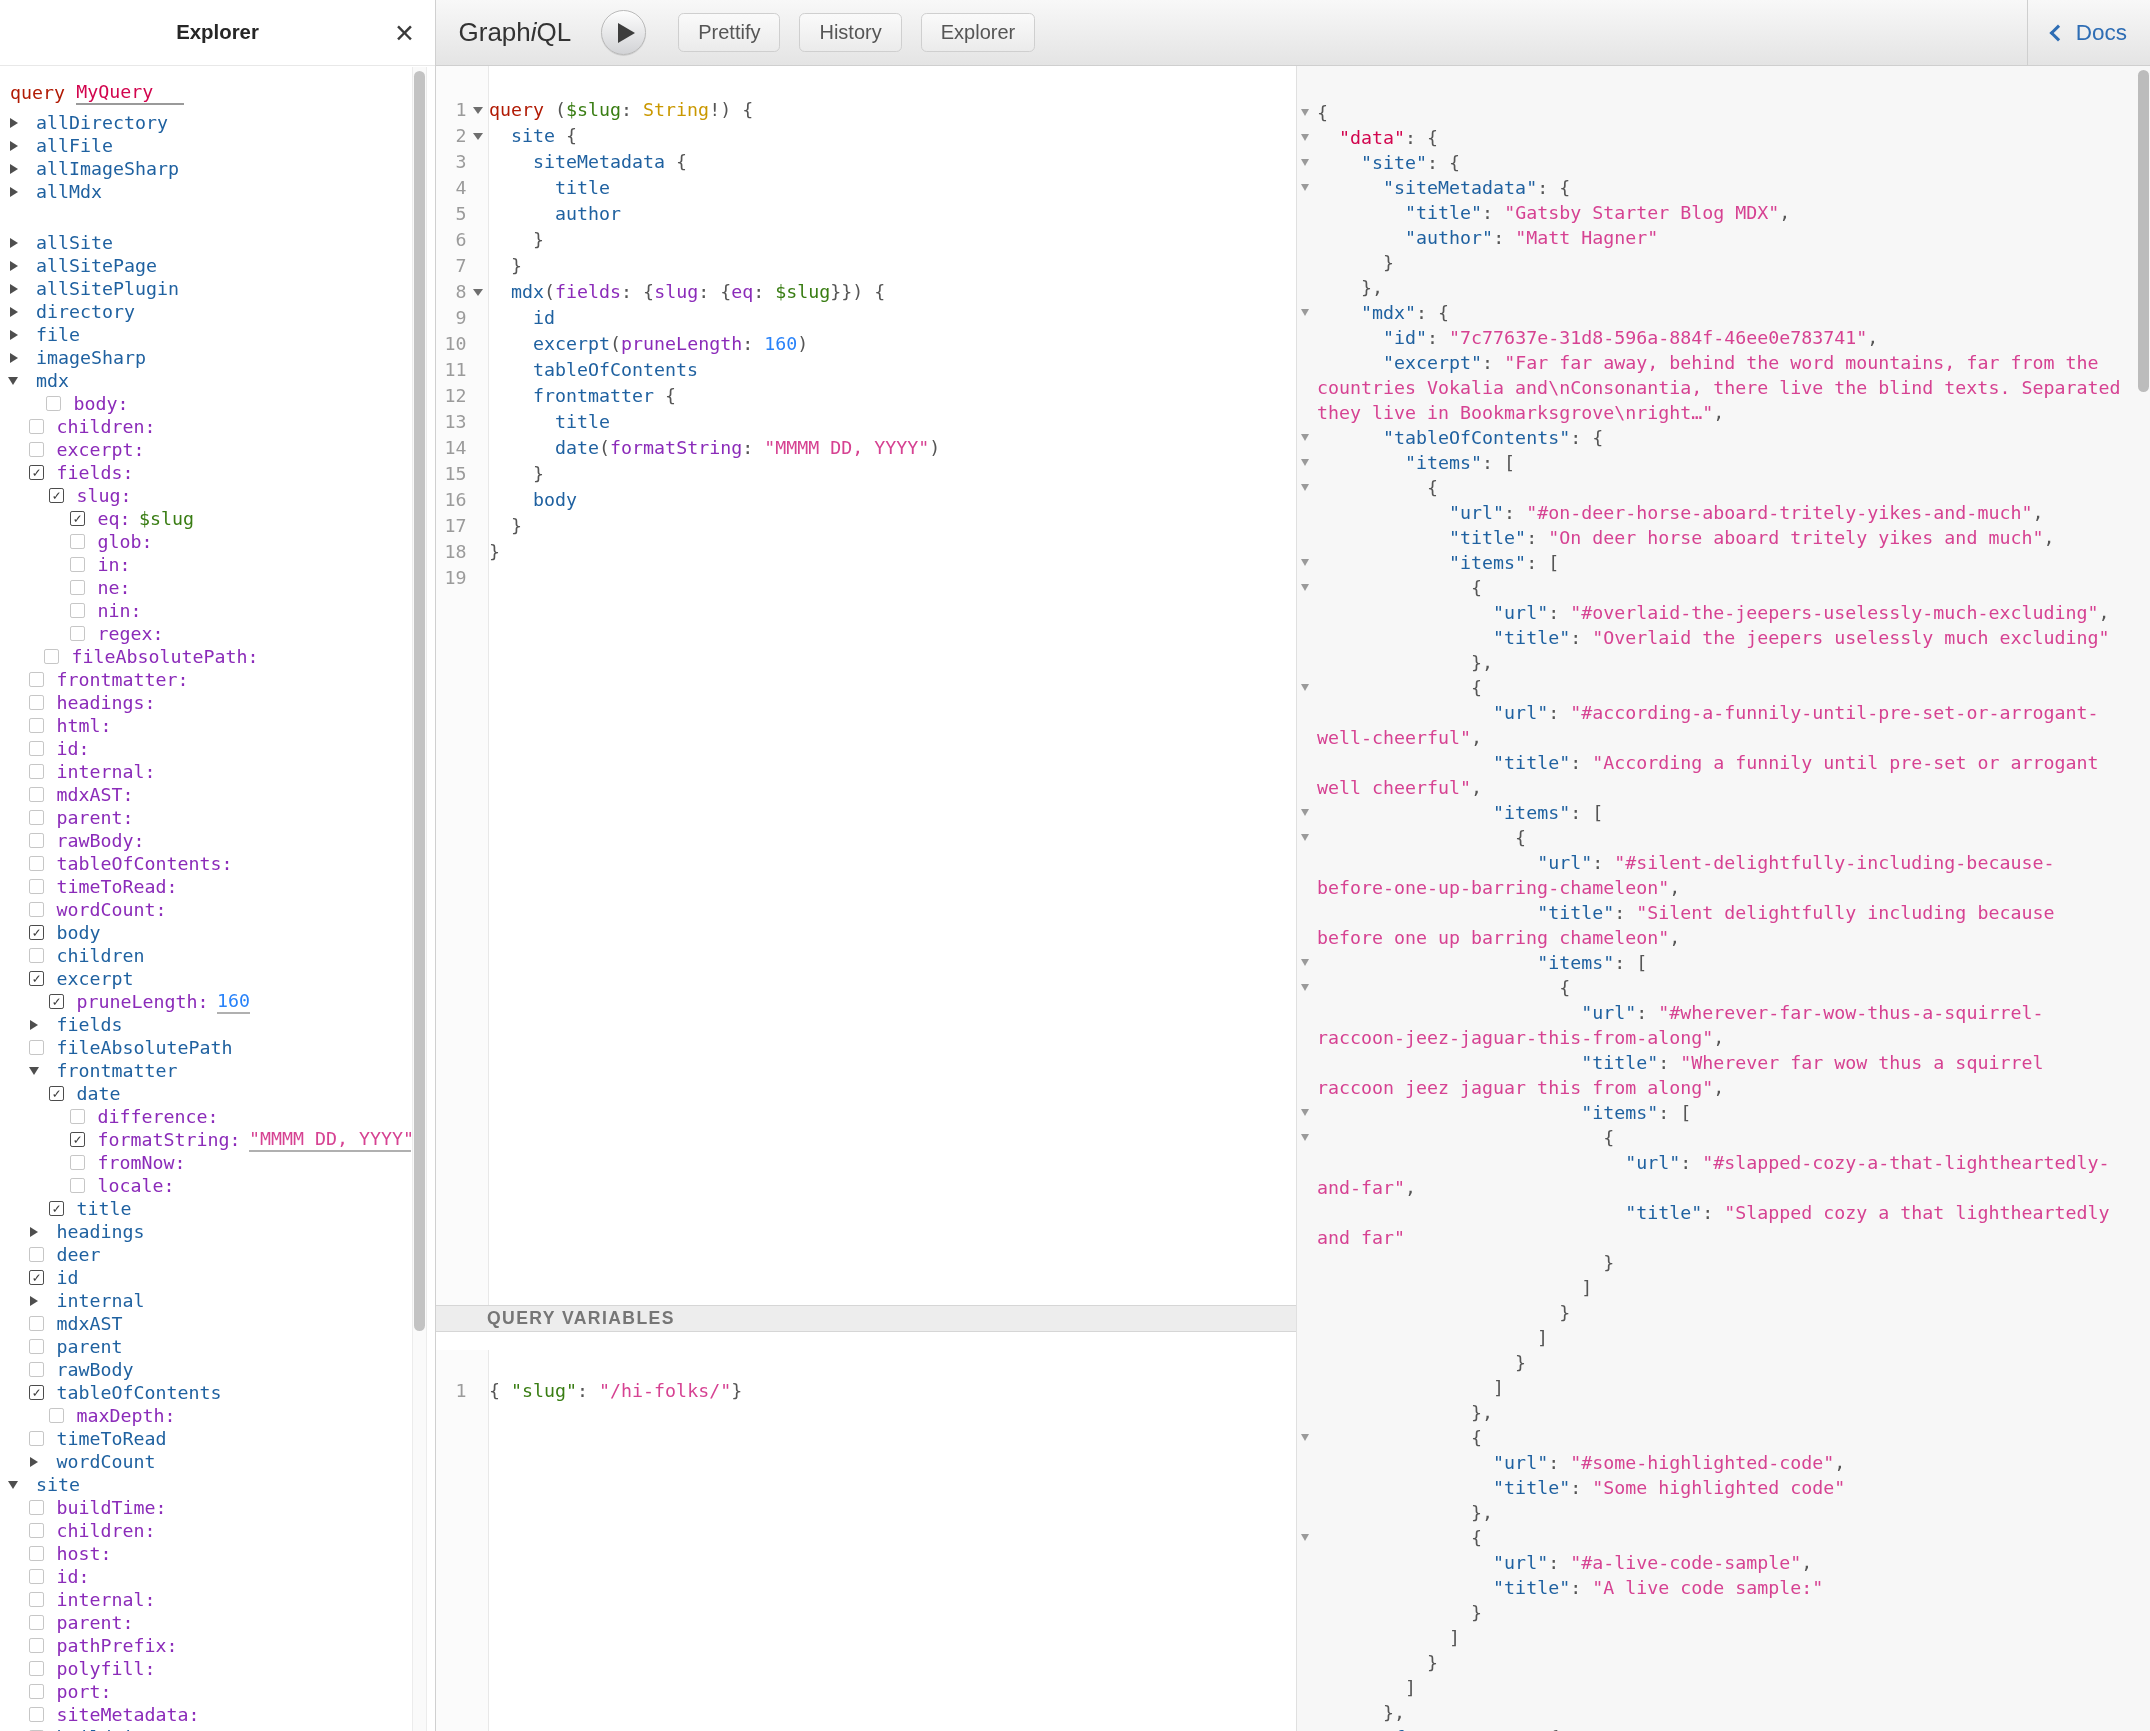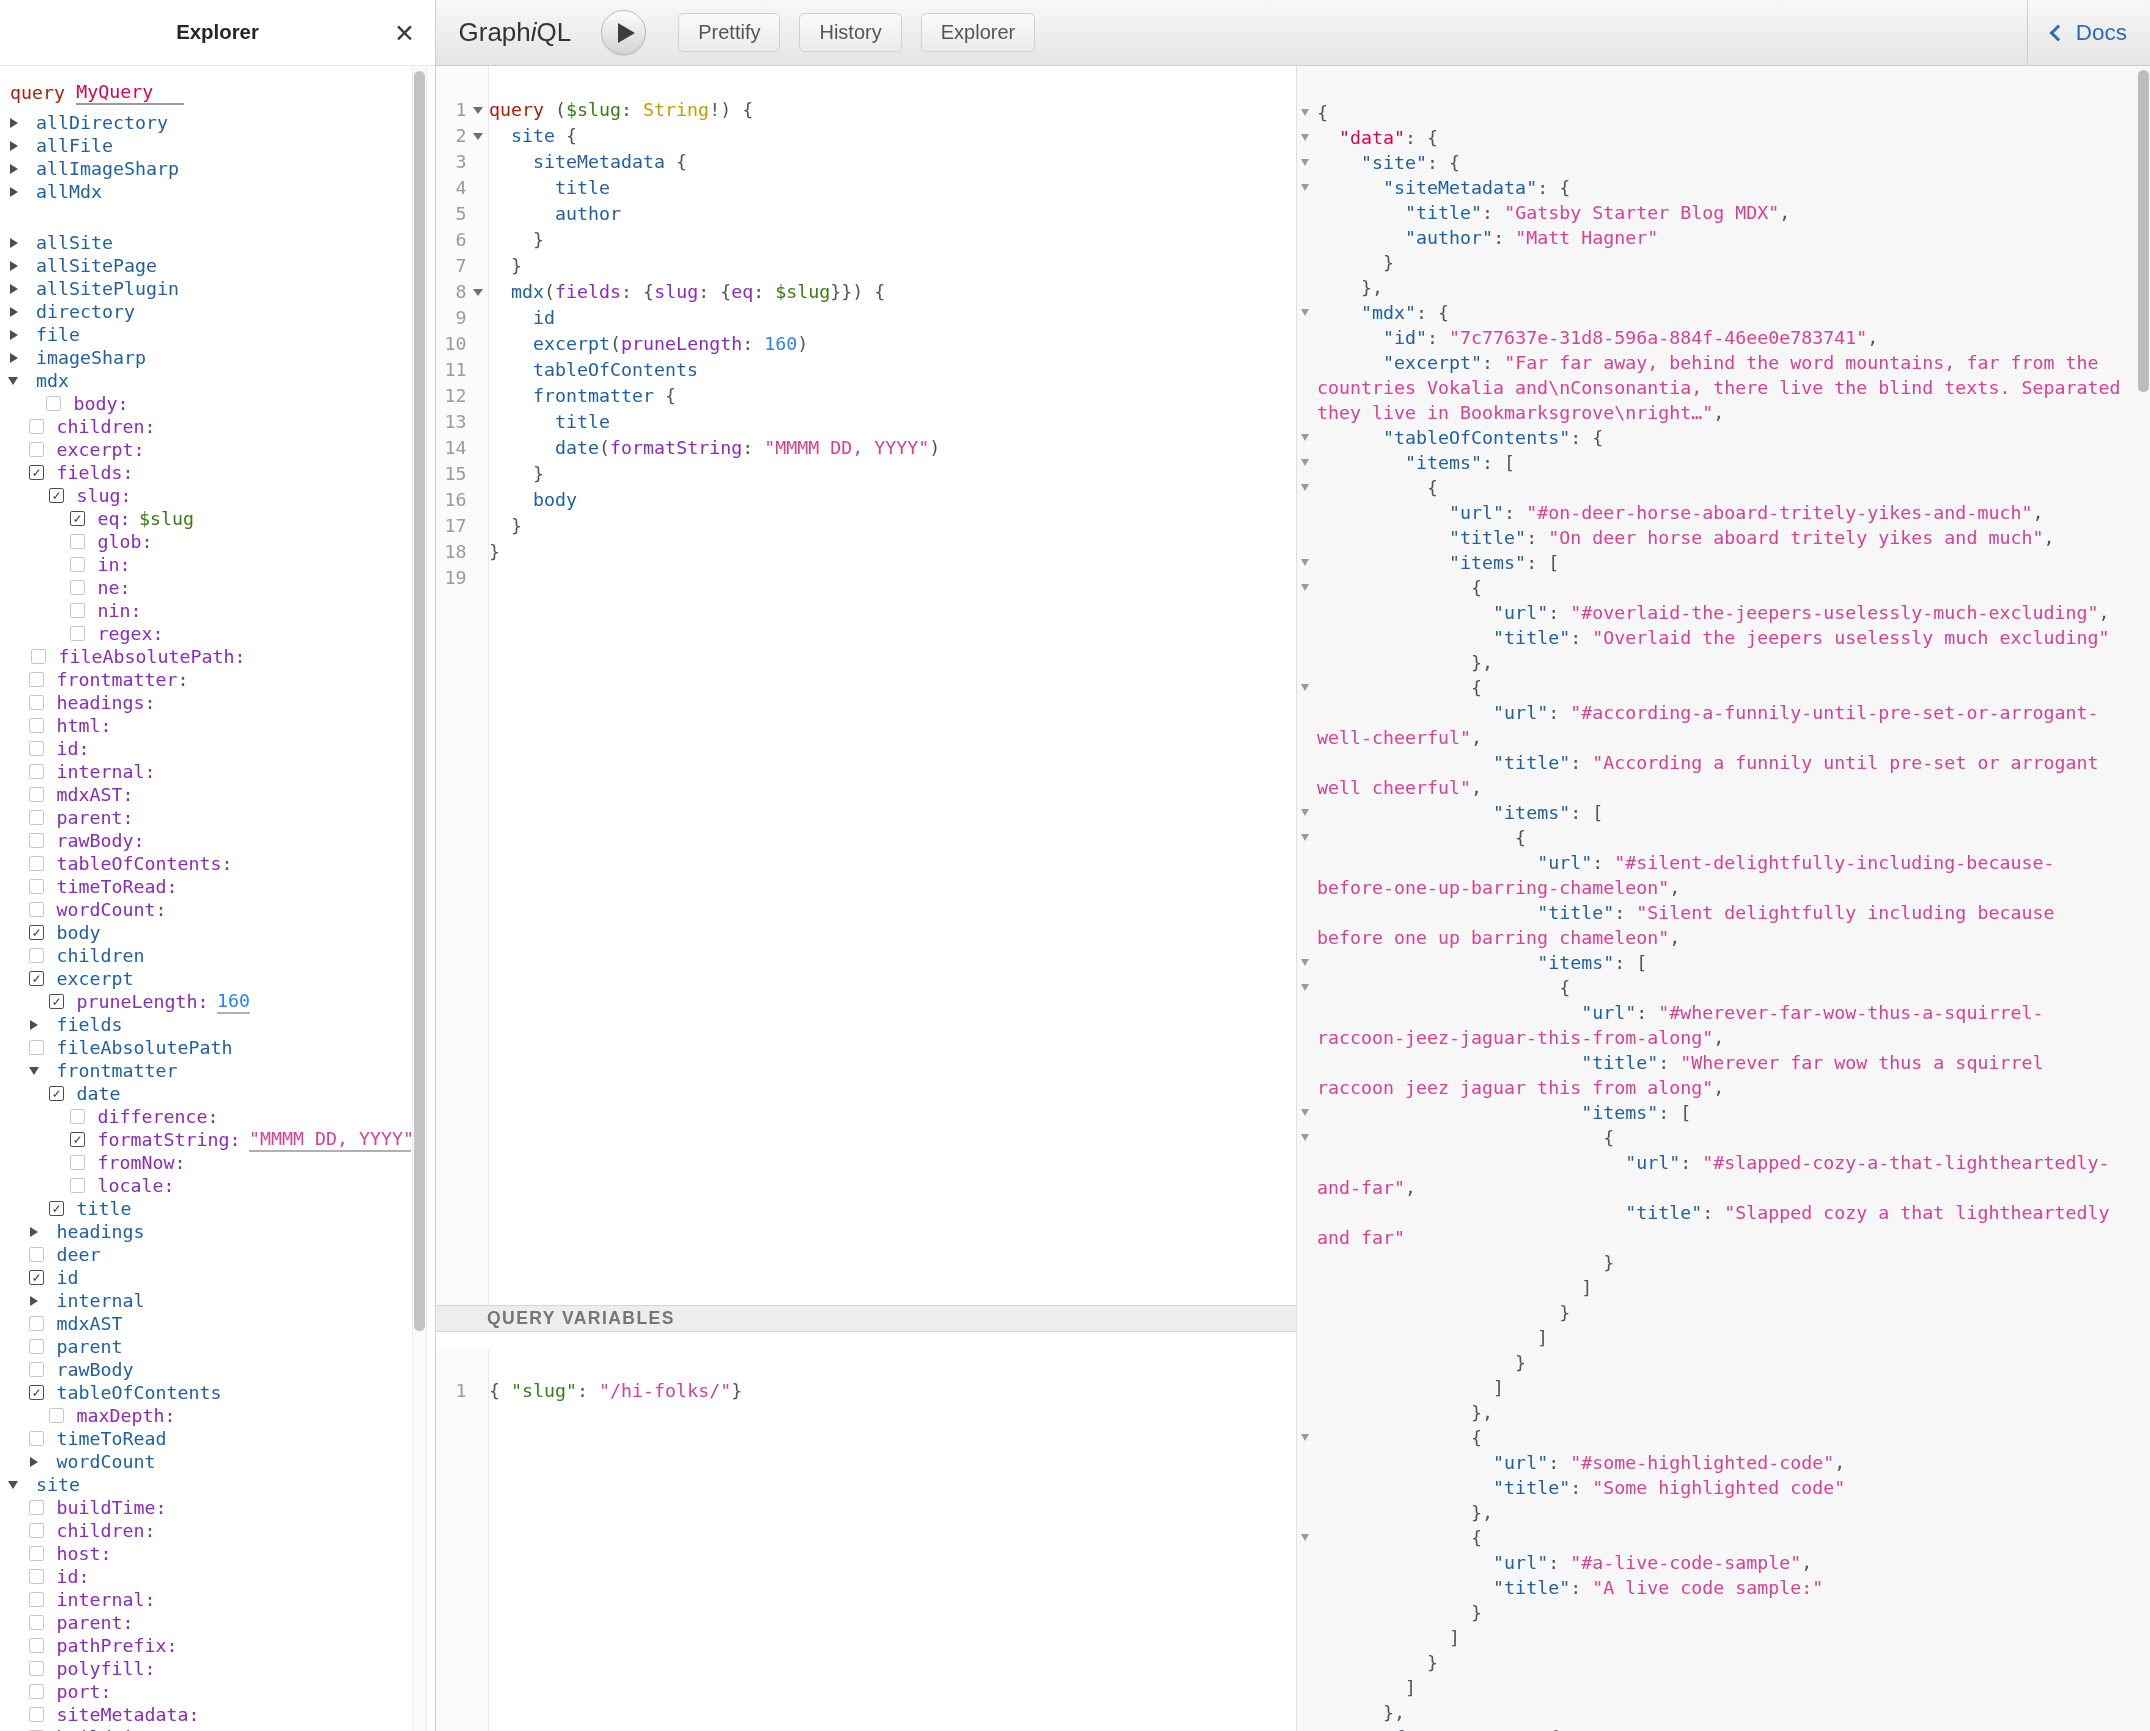--- a/index.html
+++ b/index.html
@@ -219,21 +219,21 @@
               <span class="cb"></span>
             </span>
             <span class="lab-a">nin:</span>
           </div>
           <div class="erow" style="padding-left: 70px;">
             <span class="ctrl">
               <span class="cb"></span>
             </span>
             <span class="lab-a">regex:</span>
           </div>
-          <div class="erow" style="padding-left: 31px;">
+          <div class="erow" style="padding-left: 44px;">
             <span class="ctrl">
               <span class="cb"></span>
             </span>
             <span class="lab-a">fileAbsolutePath:</span>
           </div>
           <div class="erow" style="padding-left: 29px;">
             <span class="ctrl">
               <span class="cb"></span>
             </span>
             <span class="lab-a">frontmatter:</span>

